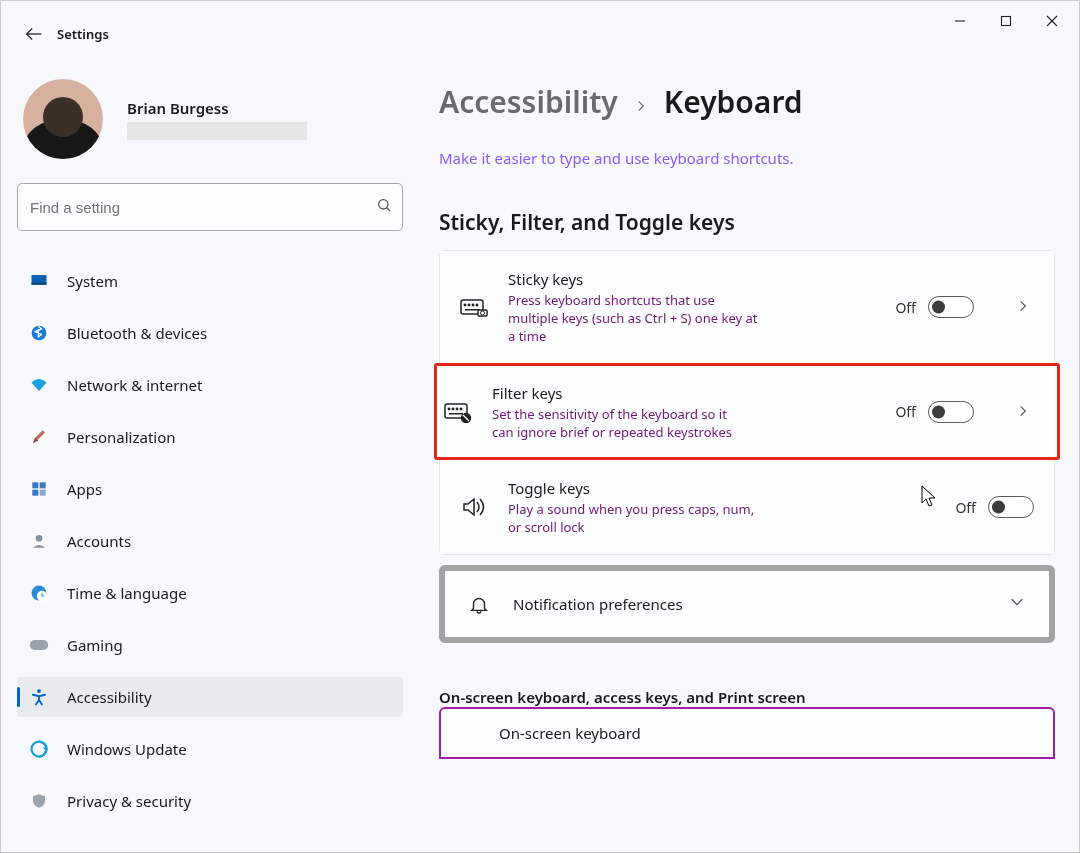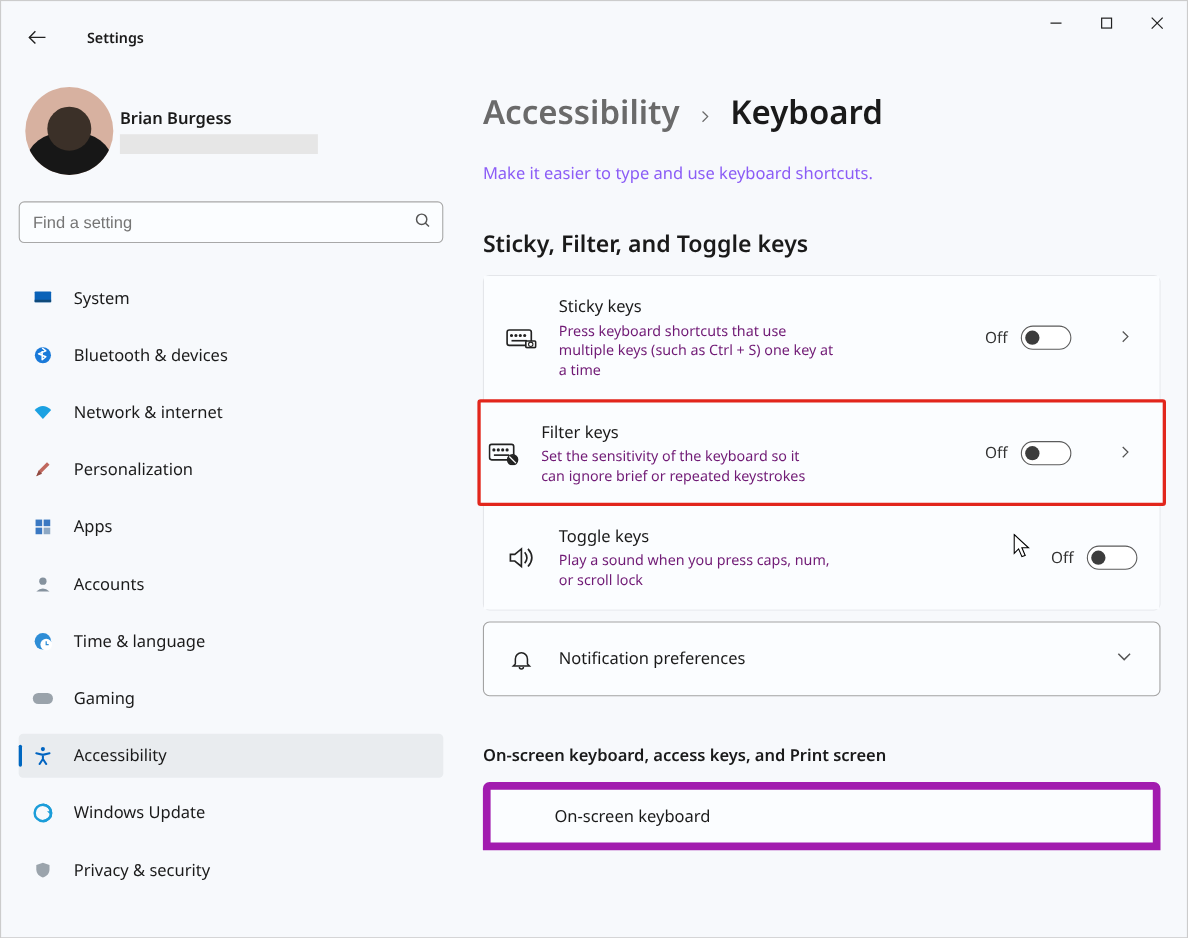--- a/index.html
+++ b/index.html
@@ -33,21 +33,21 @@
     cursor: pointer;
   }
   .win-btn svg { stroke: #222; stroke-width: 1.1; fill: none; }
   
   .header-row {
     position: absolute;
     top: 18px;
     left: 18px;
     display: flex;
     align-items: center;
-    gap: 30px;
+    gap: 8px;
   }
   .back-btn {
     width: 30px;
     height: 30px;
     display: flex;
     align-items: center;
     justify-content: center;
     cursor: pointer;
   }
   .app-title { font-size: 13px; font-weight: 600; }
@@ -61,21 +61,21 @@
     display: flex;
   }
   .sidebar {
     width: 418px;
     padding: 0 16px;
     flex-shrink: 0;
   }
   .profile {
     display: flex;
     align-items: center;
-    gap: 6px;
+    gap: 24px;
     padding: 8px 6px 24px 6px;
   }
   .avatar {
     width: 80px;
     height: 80px;
     border-radius: 50%;
     background: #d7b1a0;
     overflow: hidden;
     position: relative;
   }
@@ -100,21 +100,21 @@
   }
   .profile-info .username { font-weight: 600; font-size: 15px; }
   .profile-info .email-mask{
     width: 180px; height:18px; background:#e6e6e6; margin-top:4px;
   }
   .search {
     display: flex;
     align-items: center;
     border: 1px solid #a8a8a8;
     border-radius: 5px;
-    height: 38px;
+    height: 48px;
     padding: 0 10px;
     background: #fbfdff;
     margin-bottom: 30px;
   }
   .search input{
     border:none; outline:none; flex:1; font-size:15px; background:transparent;
     color:#444;
   }
   .nav {
     list-style: none;
@@ -188,24 +188,24 @@
   .toggle {
     width: 46px; height: 22px; border-radius: 11px;
     border: 1.5px solid #5b5b5b; position: relative; background:#fff;
     cursor:pointer;
   }
   .toggle::after {
     content:""; position:absolute; left:3px; top:50%; transform:translateY(-50%);
     width: 13px; height:13px; border-radius:50%; background:#3c3c3c;
   }
   .chev { margin-left: 18px; color:#555; flex-shrink:0; padding:4px; cursor:pointer; }
-  .card.single { margin-top: 10px; border:1px solid #a3a3a3; border-radius:6px; }
+  .card.single { margin-top: 10px; border:6px solid #a3a3a3; border-radius:6px; }
   .section-title2 { margin-top: 44px; font-size: 15px; font-weight: 600; }
   .partial-card {
-    margin-top:14px; border:7px solid #a21caf; border-radius:6px 6px 0 0;
+    border:2px solid #a21caf; border-radius:6px 6px 0 0;
     background:#fbfdff; padding:14px 58px; font-size:15px;
   }
   .cursor{
     position:absolute; left:920px; top:484px; pointer-events:none; z-index:5;
   }
 </style>
 </head>
 <body>
 
 <div class="titlebar">

